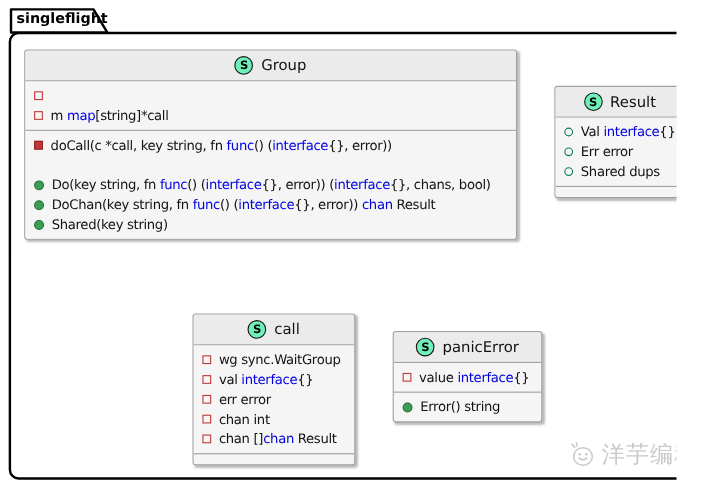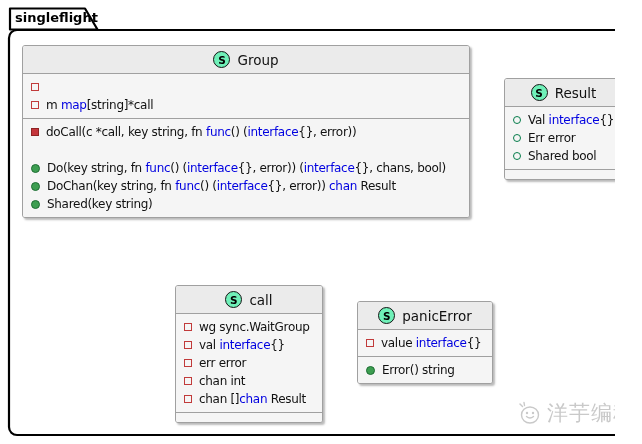--- a/index.html
+++ b/index.html
@@ -115,21 +115,21 @@
         <div class="member-row">
           <span class="m-icon field-public"></span>
           <span class="m-text"><span>Val </span><span class="kw">interface</span><span>{}</span></span>
         </div>
         <div class="member-row">
           <span class="m-icon field-public"></span>
           <span class="m-text"><span>Err error</span></span>
         </div>
         <div class="member-row">
           <span class="m-icon field-public"></span>
-          <span class="m-text"><span>Shared bool</span></span>
+          <span class="m-text"><span>Shared dups</span></span>
         </div>
       </div>
     <div class="cls-section empty"></div>
   </div>
 
   <div class="uml-class" id="box-call">
     <div class="cls-header">
       <span class="spot">S</span>
       <span class="cls-name">call</span>
     </div>

